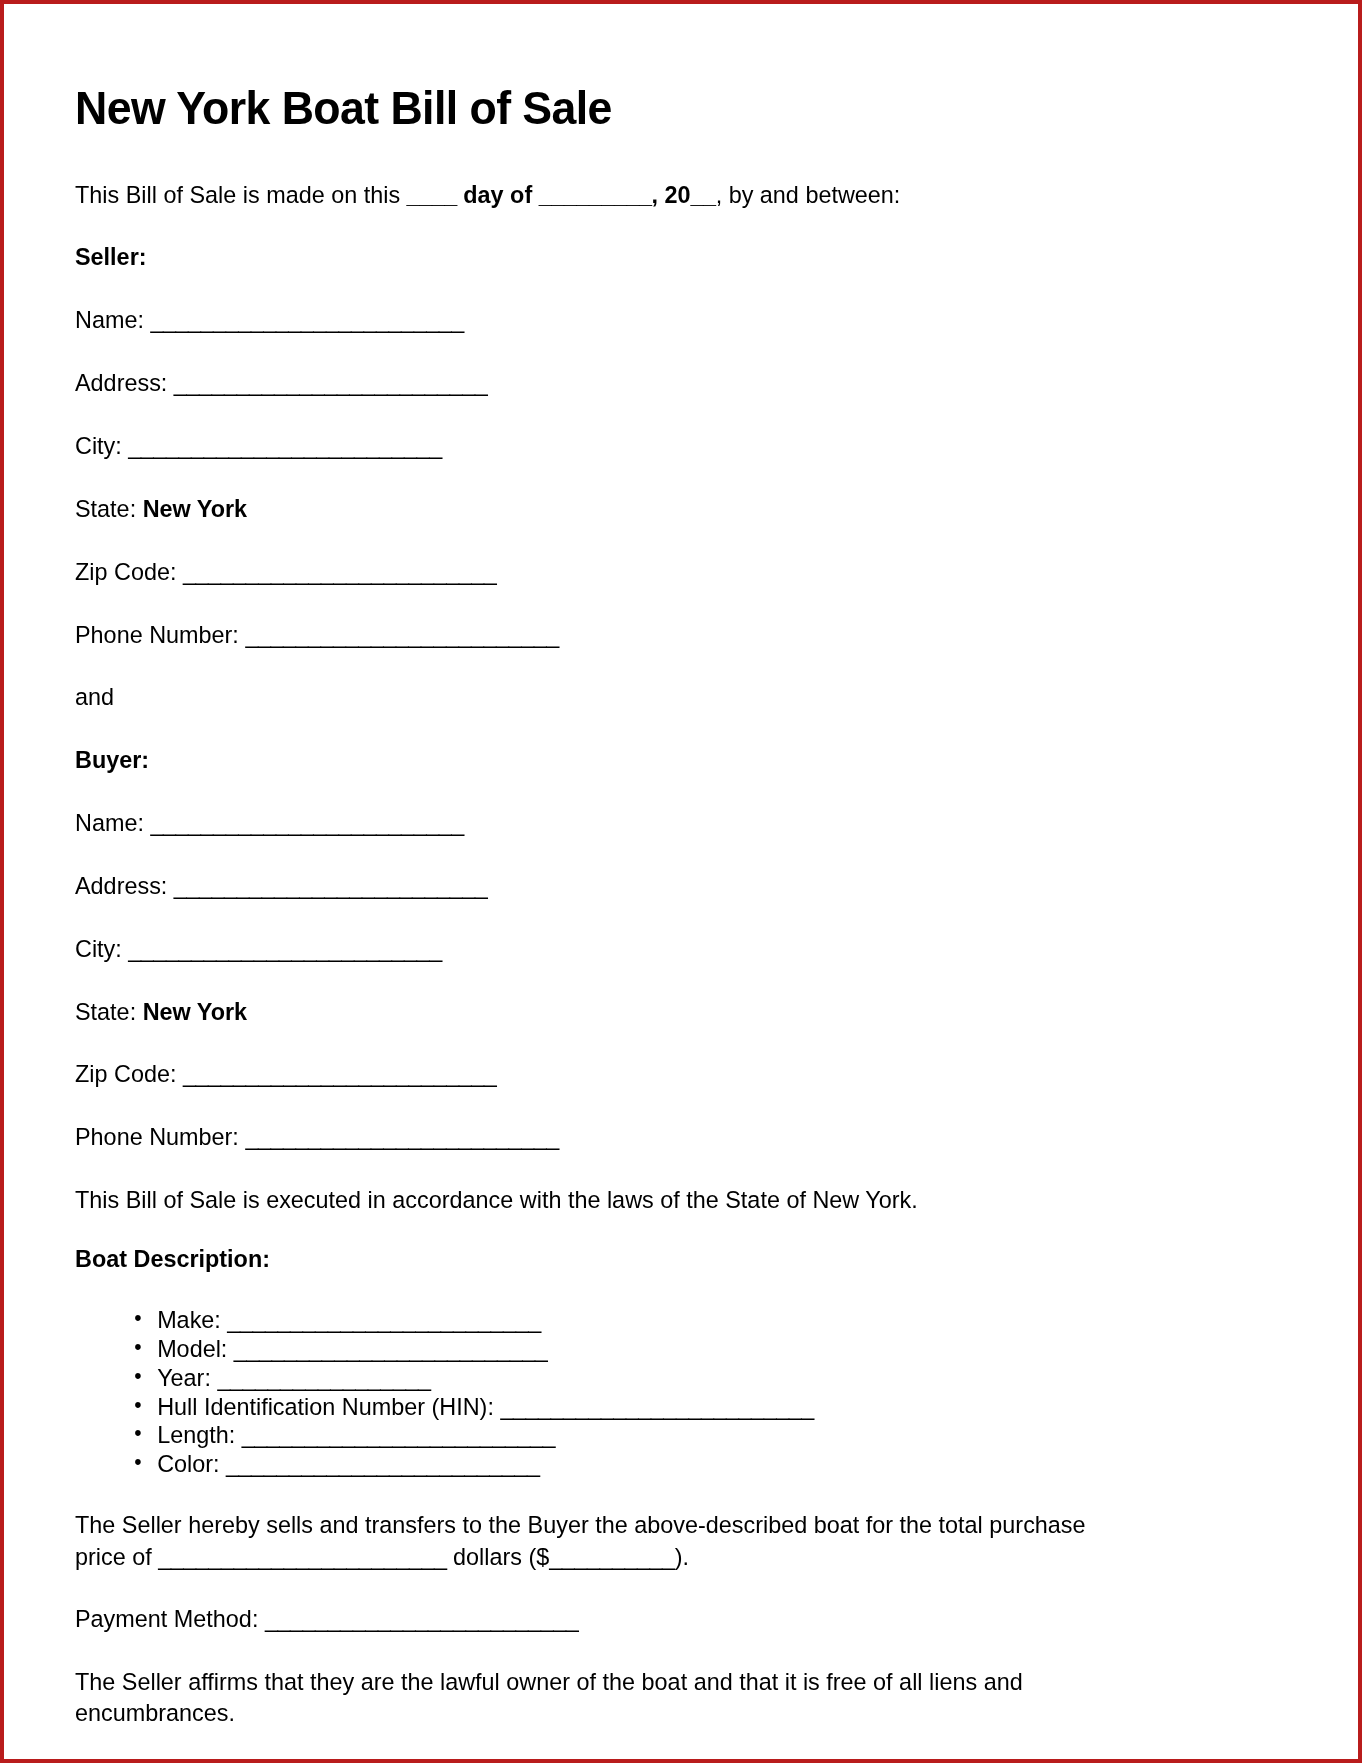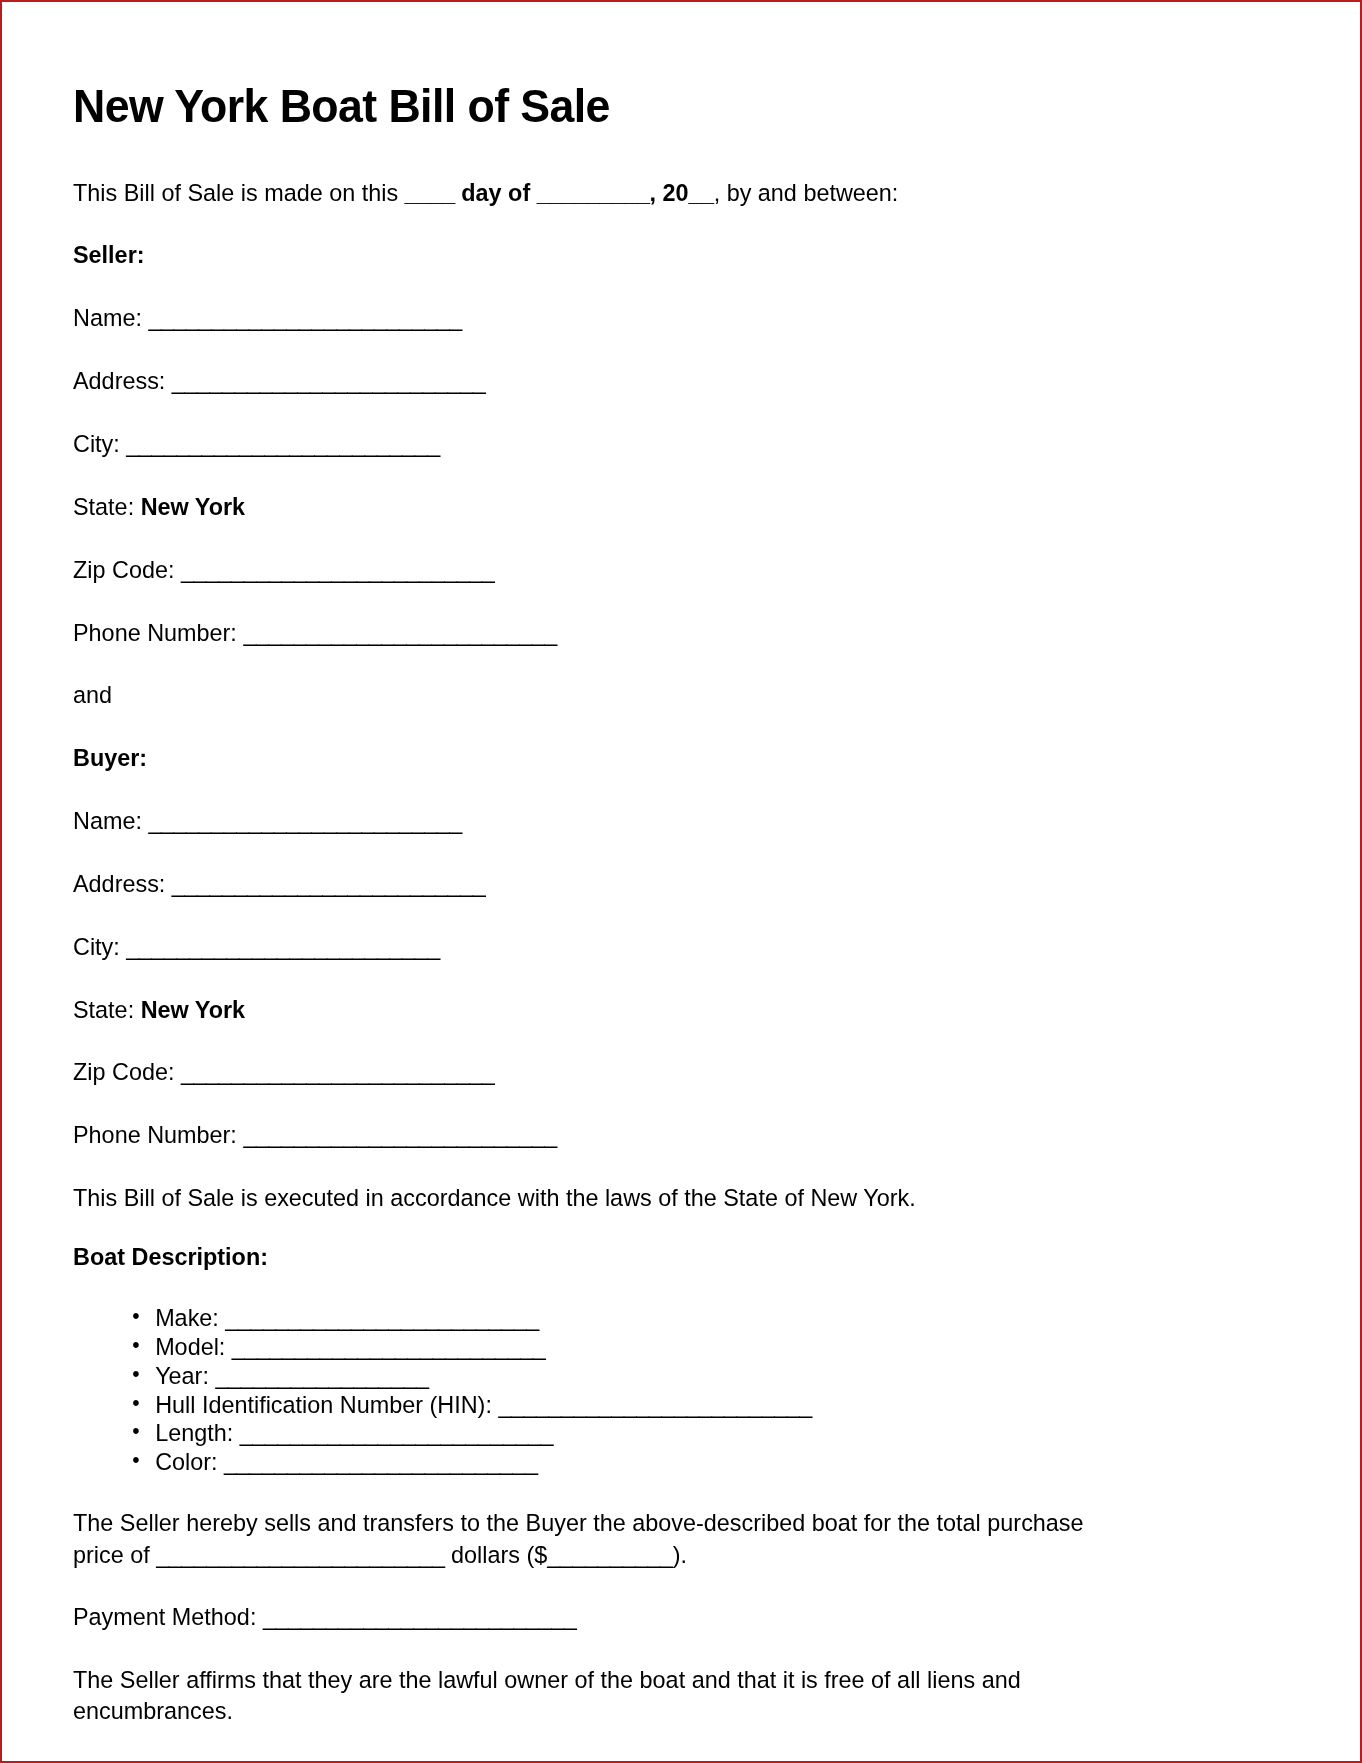--- a/index.html
+++ b/index.html
@@ -11,21 +11,21 @@
   body {
     font-family: "Liberation Sans", "DejaVu Sans", sans-serif;
     color: #000000;
   }
   .page {
     position: relative;
     width: 1362px;
     height: 1763px;
     box-sizing: border-box;
     background: #ffffff;
-    border: 2px solid #b91c1c;
+    border: 4px solid #b91c1c;
     overflow: hidden;
   }
   .content {
     position: absolute;
     left: 71px;
     top: 78px;
     width: 1178px;
   }
 
   

